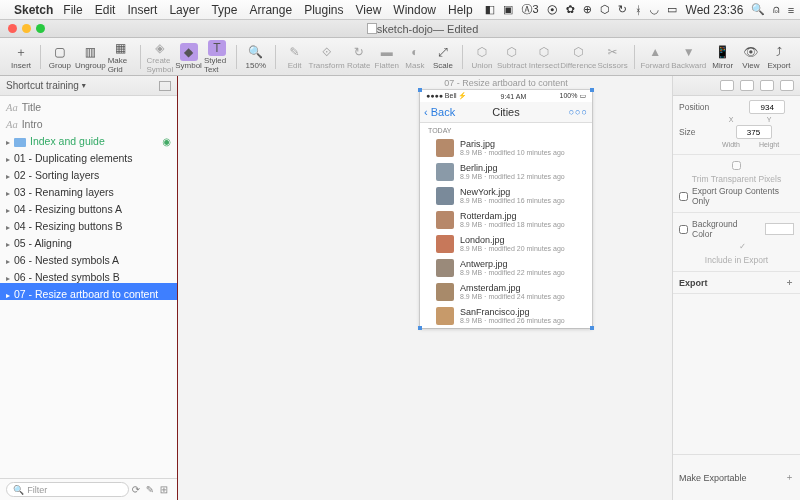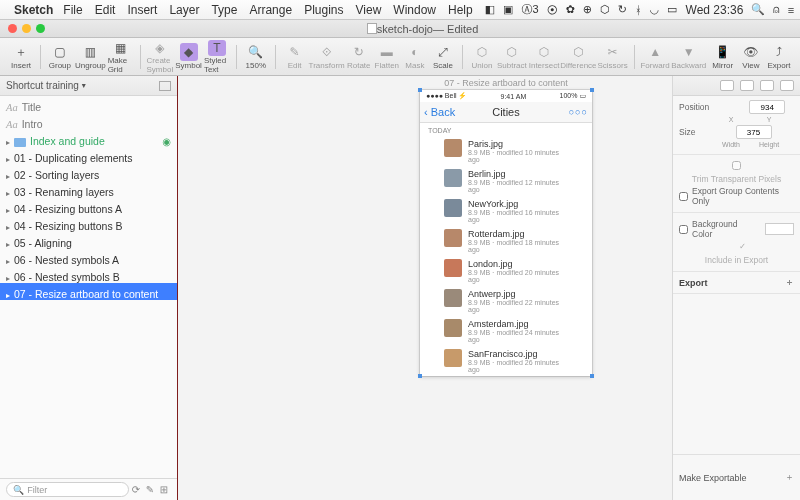--- a/index.html
+++ b/index.html
@@ -61,21 +61,21 @@
 .artboard::before { width: 4px; height: 4px; top: -2px; left: -2px; }
 .artboard::after { width: 4px; height: 4px; top: -2px; right: -2px; }
 .ab-corner-bl, .ab-corner-br { position: absolute; width: 4px; height: 4px; background: #4a90e2; bottom: -2px; }
 .ab-corner-bl { left: -2px; } .ab-corner-br { right: -2px; }
 
 .statusbar { height: 12px; display: flex; align-items: center; padding: 0 6px; font-size: 7px; color: #333; justify-content: space-between; }
 .navbar { height: 21px; background: #f7f7f7; border-bottom: 1px solid #ddd; position: relative; display: flex; align-items: center; justify-content: center; font-size: 11px; font-weight: 500; }
 .navbar .back { position: absolute; left: 4px; color: #2b7de0; font-size: 11px; }
 .navbar .dots { position: absolute; right: 4px; color: #2b7de0; font-size: 9px; letter-spacing: 1px; }
 .sechead { font-size: 7px; color: #888; padding: 4px 8px 2px; }
-.cell { display: flex; align-items: flex-start; padding: 3px 24px; gap: 6px; }
+.cell { display: flex; align-items: flex-start; padding: 3px 16px; gap: 6px; }
 .cell .thumb { width: 18px; height: 18px; background: #b58a6a; border-radius: 2px; flex-shrink: 0; }
 .cell .meta { display: flex; flex-direction: column; }
 .cell .fname { font-size: 9px; color: #333; }
 .cell .sub { font-size: 7px; color: #999; }
 
 
 .inspector { width: 128px; background: #f7f7f7; border-left: 1px solid #d8d8d8; display: flex; flex-direction: column; font-size: 9px; color: #555; }
 .ihead { height: 20px; background: linear-gradient(#f2f2f2,#e8e8e8); border-bottom: 1px solid #d6d6d6; display: flex; align-items: center; justify-content: flex-end; padding: 0 6px; gap: 6px; }
 .ihead .seg { width: 14px; height: 11px; border: 1px solid #bbb; border-radius: 2px; background: #fff; }
 .isection { padding: 4px 6px; border-bottom: 1px solid #e4e4e4; }

